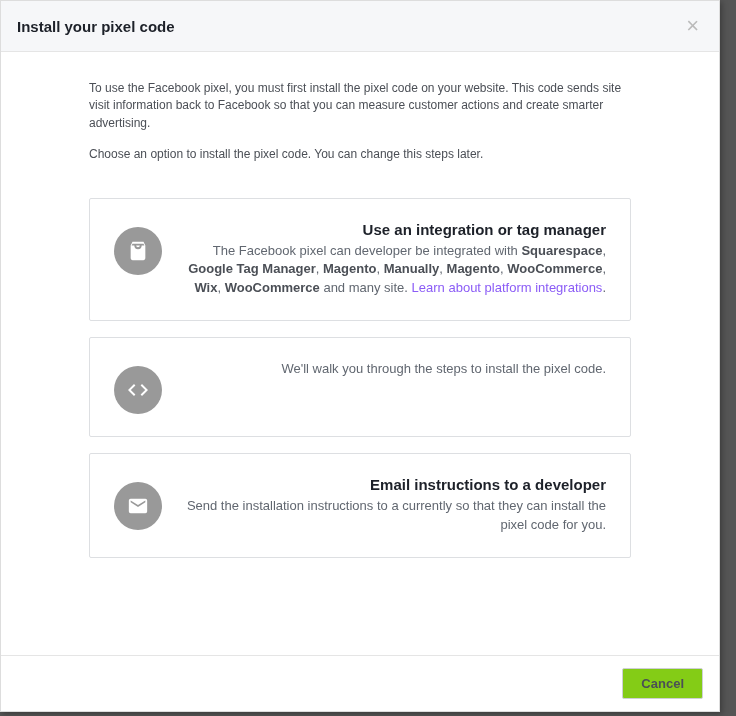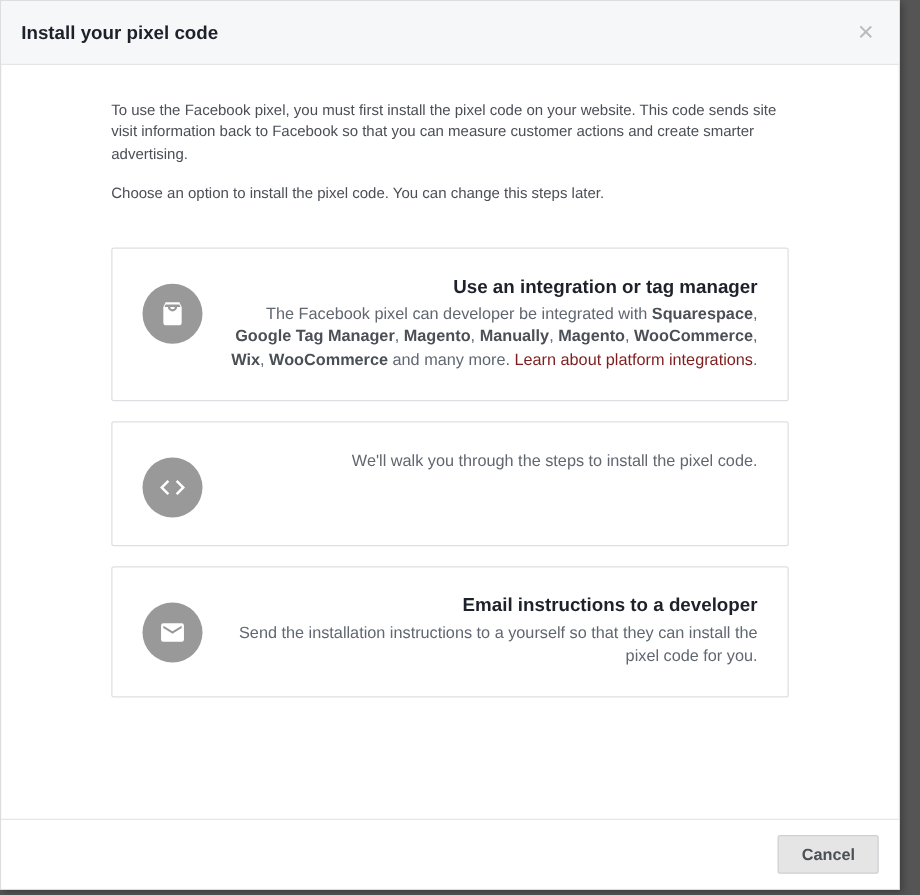--- a/index.html
+++ b/index.html
@@ -82,30 +82,30 @@
       font-weight: bold;
       color: #1d2129;
       margin-bottom: 4px;
     }
     .option-desc {
       font-size: 13px;
       color: #616770;
       line-height: 1.45;
     }
     .option-desc b { color: #4b4f56; font-weight: bold; }
-    .option-desc a { color: #7f1d1d; text-decoration: none; }
+    .option-desc a { color: #8b5cf6; text-decoration: none; }
     .modal-footer {
       border-top: 1px solid #e5e5e5;
       padding: 12px 16px;
       display: flex;
       justify-content: flex-end;
       background: #fff;
     }
     .cancel-btn {
-      background: #e5e5e5;
+      background: #84cc16;
       border: 1px solid #ced0d4;
       border-radius: 2px;
       padding: 7px 18px;
       font-size: 13px;
       font-weight: bold;
       color: #4b4f56;
       cursor: pointer;
     }
   </style>
 </head>
@@ -123,21 +123,21 @@
 
     <div class="option-card">
       <div class="option-icon">
         <svg width="22" height="22" viewBox="0 0 24 24">
             <path d="M6 2l-2 4v14a2 2 0 002 2h12a2 2 0 002-2V6l-2-4H6zm0 2h12l1 2H5l1-2zm6 6a4 4 0 01-4-4h2a2 2 0 004 0h2a4 4 0 01-4 4z"></path>
           </svg>
       </div>
       <div class="option-content">
         <div class="option-title">Use an integration or tag manager</div>
         <div class="option-desc">
-          <span>The Facebook pixel can developer be integrated with </span><b>Squarespace</b>, <b>Google Tag Manager</b>, <b>Magento</b>, <b>Manually</b>, <b>Magento</b>, <b>WooCommerce</b>, <b>Wix</b>, <b>WooCommerce</b><span> and many more. </span><a href="#">Learn about platform integrations</a><span>.</span>
+          <span>The Facebook pixel can developer be integrated with </span><b>Squarespace</b>, <b>Google Tag Manager</b>, <b>Magento</b>, <b>Manually</b>, <b>Magento</b>, <b>WooCommerce</b>, <b>Wix</b>, <b>WooCommerce</b><span> and many site. </span><a href="#">Learn about platform integrations</a><span>.</span>
         </div>
       </div>
     </div>
 
     <div class="option-card">
       <div class="option-icon">
         <svg width="24" height="24" viewBox="0 0 24 24">
             <path d="M9.4 16.6L4.8 12l4.6-4.6L8 6l-6 6 6 6 1.4-1.4zm5.2 0l4.6-4.6-4.6-4.6L16 6l6 6-6 6-1.4-1.4z"></path>
           </svg>
       </div>
@@ -147,21 +147,21 @@
     </div>
 
     <div class="option-card">
       <div class="option-icon">
         <svg width="22" height="22" viewBox="0 0 24 24">
             <path d="M20 4H4a2 2 0 00-2 2v12a2 2 0 002 2h16a2 2 0 002-2V6a2 2 0 00-2-2zm0 4l-8 5-8-5V6l8 5 8-5v2z"></path>
           </svg>
       </div>
       <div class="option-content">
         <div class="option-title">Email instructions to a developer</div>
-        <div class="option-desc">Send the installation instructions to a yourself so that they can install the pixel code for you.</div>
+        <div class="option-desc">Send the installation instructions to a currently so that they can install the pixel code for you.</div>
       </div>
     </div>
   </div>
 
   <div class="modal-footer">
     <button class="cancel-btn">Cancel</button>
   </div>
 </div>
 
 </body></html>

